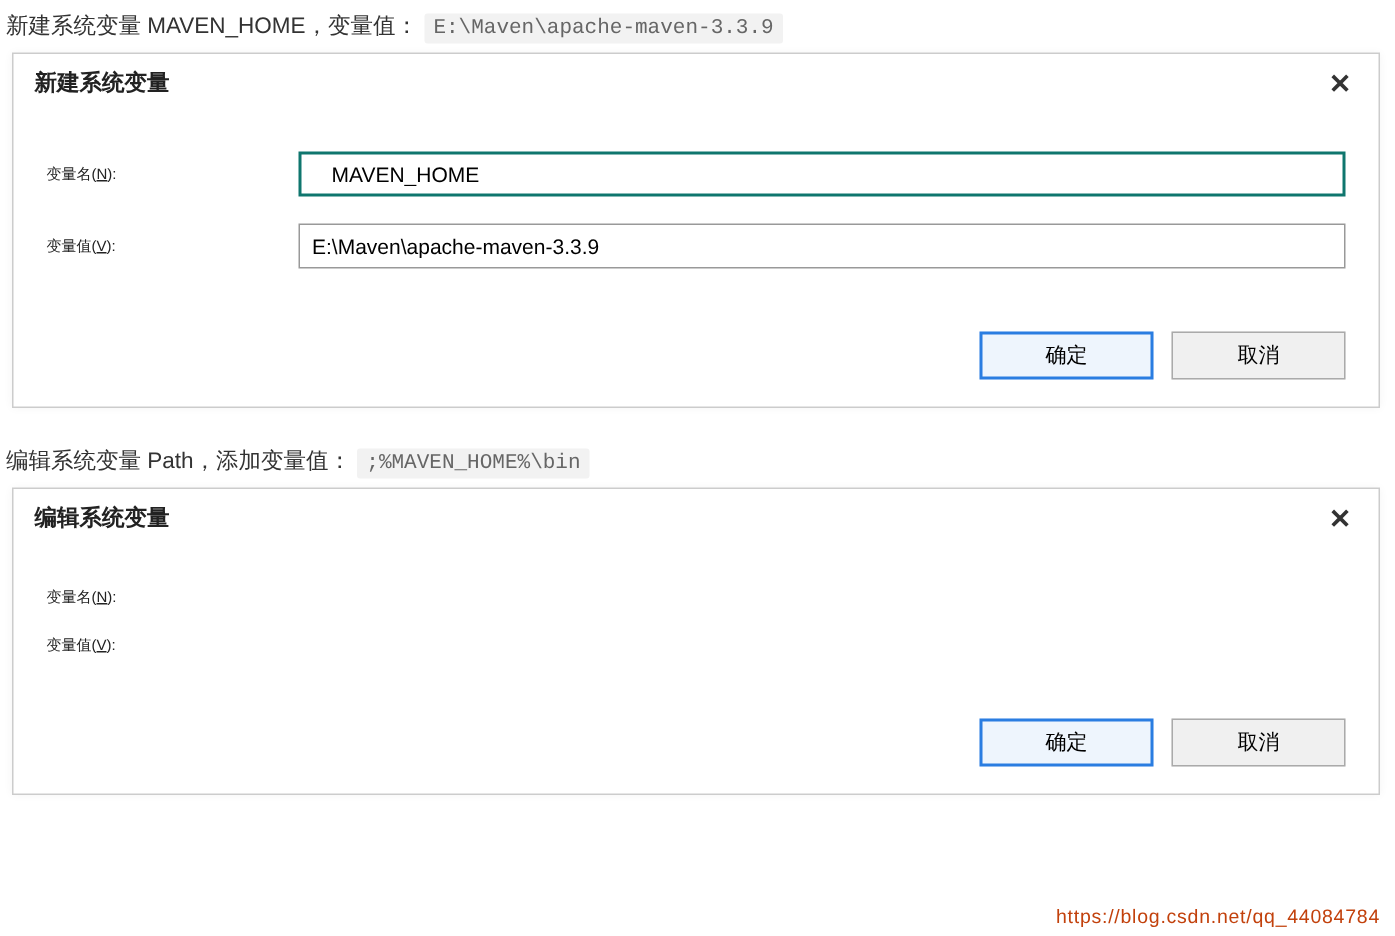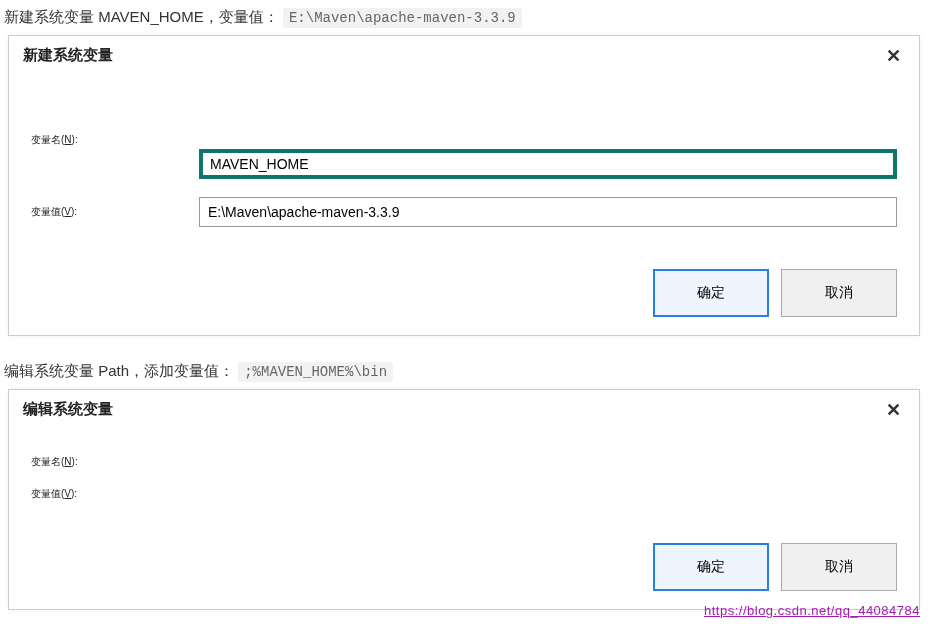--- a/index.html
+++ b/index.html
@@ -72,53 +72,51 @@
       flex: 1;
       height: 30px;
       padding: 4px 8px;
       font-size: 14px;
       font-family: "Segoe UI", Tahoma, sans-serif;
       border: 1px solid #999;
       outline: none;
       background: #fff;
     }
     .form-input.focused {
-      border: 4px solid #0f766e;
-      padding: 3px 7px;
-      margin-top: 48px;
+      border: 2px solid #0f766e;
+      padding: 3px 20px;
     }
     .dialog-buttons {
       display: flex;
       justify-content: flex-end;
       gap: 12px;
       padding: 10px 22px 18px 22px;
     }
     .btn {
       min-width: 116px;
-      height: 48px;
+      height: 32px;
       font-size: 14px;
       font-family: "Microsoft YaHei", Tahoma, sans-serif;
       background: #f0f0f0;
       border: 1px solid #aaa;
       cursor: pointer;
     }
     .btn.primary {
       border: 2px solid #2a7de1;
       background: #eef5fd;
     }
     .watermark {
       position: fixed;
       right: 10px;
       bottom: 6px;
       font-size: 13px;
-      color: #a21caf;
+      color: #c2410c;
       font-family: Arial, sans-serif;
       letter-spacing: 0.5px;
       pointer-events: none;
-      text-decoration: underline;
     }
   </style>
 </head>
 <body>
 
 <div class="intro-text">
   <span>新建系统变量 MAVEN_HOME，变量值：</span>
   <span class="code-chip">E:\Maven\apache-maven-3.3.9</span>
 </div>
 

